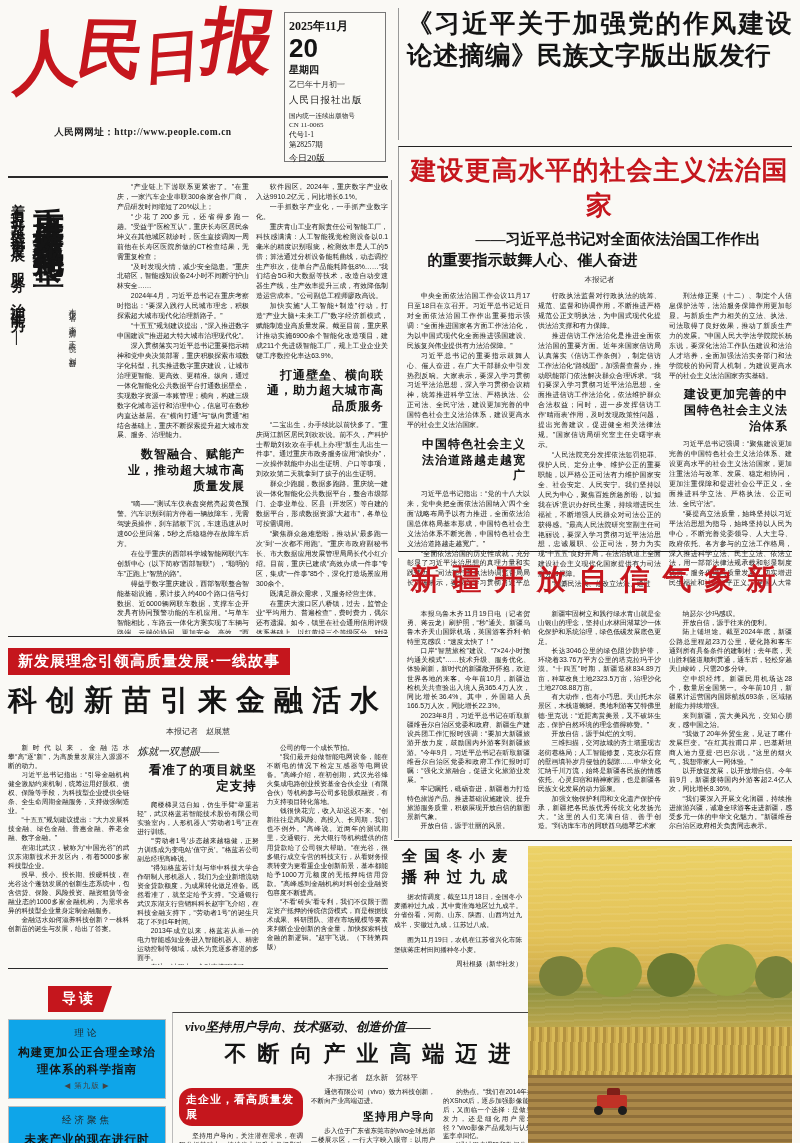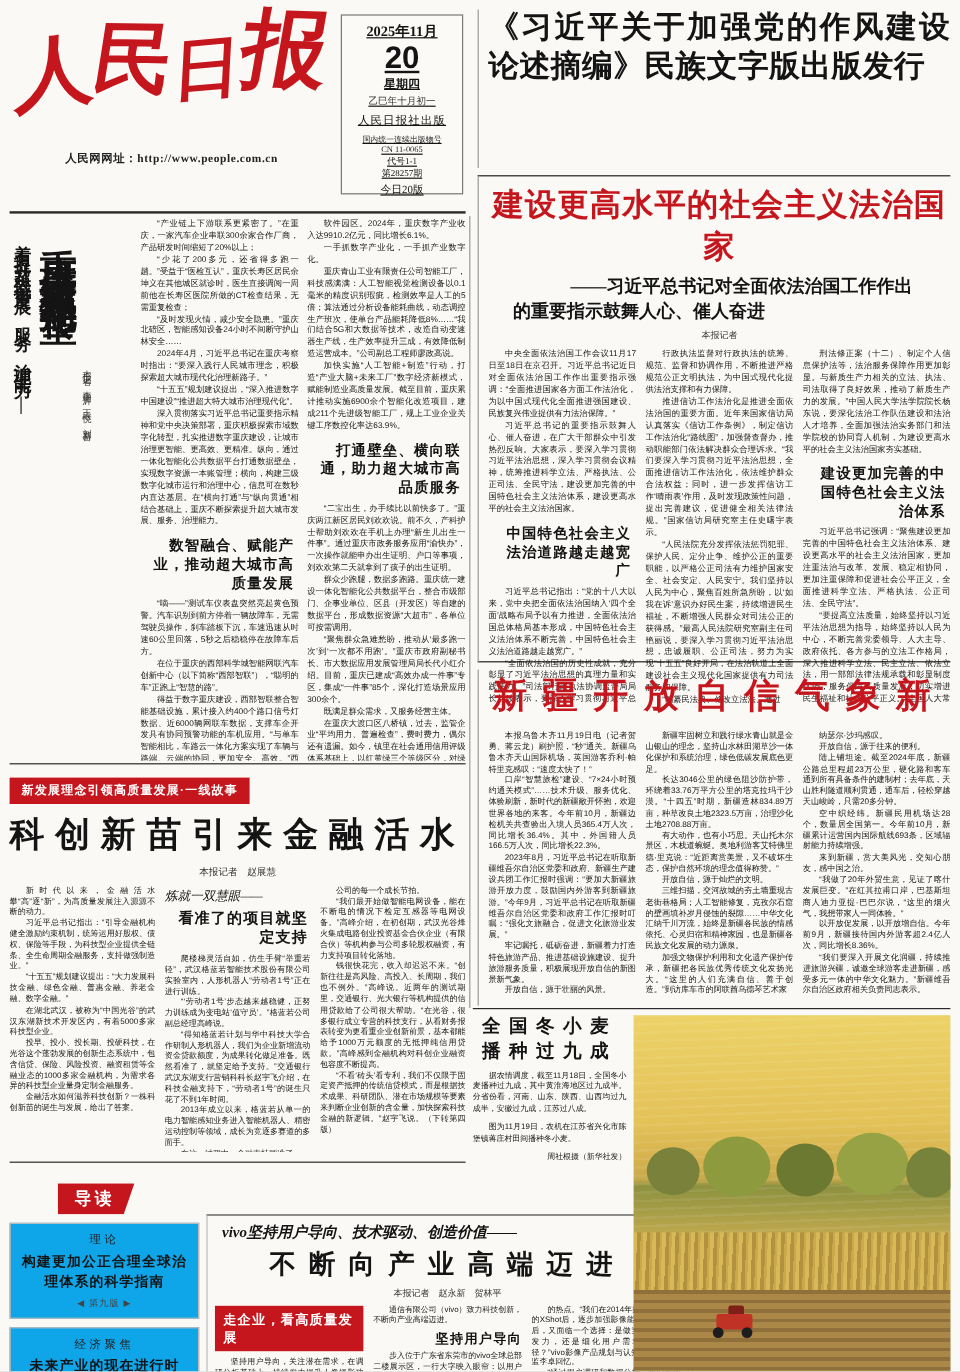--- a/index.html
+++ b/index.html
@@ -18,21 +18,21 @@
   .cal span{display:inline-block;}
   .cal span:nth-child(1){transform:rotate(-6deg) translateY(6px);}
   .cal span:nth-child(2){transform:rotate(3deg) translateY(-2px);}
   .cal span:nth-child(3){transform:rotate(-3deg) translateY(4px);font-size:56px;}
   .cal span:nth-child(4){transform:rotate(4deg) translateY(-4px);font-size:72px;}
   .latin{color:#c5161d;font-weight:bold;font-size:16px;letter-spacing:9px;text-align:center;margin-top:8px;}
   .mast-url{font-size:9.5px;font-weight:bold;color:#222;text-align:center;margin-top:14px;letter-spacing:.5px;}
 
   
   #datebox{left:284px;top:12px;width:102px;height:150px;border:1px solid #777;
-           text-align:center;padding:5px 4px;box-sizing:border-box;background:#fbfaf6;text-decoration:underline;}
+           text-align:left;padding:5px 4px;box-sizing:border-box;background:#fbfaf6;}
   #datebox .d1{font-size:12px;font-weight:bold;}
   #datebox .d2{font-size:26px;line-height:1.05;font-weight:bold;font-family:"Liberation Sans",sans-serif;}
   #datebox .d3{font-size:10px;margin-top:1px;font-weight:bold;}
   #datebox .d4{font-size:8px;margin-top:2px;color:#333;}
   #datebox .d5{font-size:9.5px;margin-top:4px;letter-spacing:1px;}
   #datebox .d6{font-size:6.6px;margin-top:5px;color:#222;}
   #datebox .d7{font-size:7px;color:#222;}
   #datebox .d8{font-size:7.5px;margin-top:1px;}
   #datebox .d9{font-size:7.5px;}
   #datebox .d10{font-size:9px;margin-top:2px;}
@@ -43,21 +43,21 @@
   #topnews .bd{font-size:7.6px;line-height:1.5;text-align:justify;margin-top:8px;text-indent:2em;color:#111;}
 
   
   .cols{display:flex;gap:8px;}
   .col{flex:1 1 0;overflow:hidden;}
   .pp{font-size:6.9px;line-height:1.44;text-align:justify;text-indent:2em;margin:0;color:#151515;}
   .sub{font-weight:bold;font-size:12px;line-height:1.3;text-align:right;margin:7px 4px 5px;
        font-family:Liberation Sans, sans-serif;letter-spacing:1px;}
   .lead{font-family:"Liberation Serif","DejaVu Serif",serif;font-size:10.5px;margin:2px 0 2px;font-style:italic;}
   .redtag{display:inline-block;background:#c5161d;color:#fff;font-weight:bold;font-size:11.5px;
-          padding:4px 9px;margin:0 0 6px;letter-spacing:1px;}
+          padding:4px 9px;margin:0 0 6px;letter-spacing:1px;border-radius:13px;}
 
   
   #law{left:398px;top:146px;width:394px;height:406px;border-top:1px solid #222;border-bottom:1px solid #222;
        padding:6px 0 0 8px;box-sizing:border-box;border-left:1px solid #999;}
   #law .hl{color:#c5161d;font-size:26px;font-weight:bold;letter-spacing:1px;text-align:center;}
   #law .subt{font-family:"Liberation Serif",serif;font-weight:bold;font-size:15px;line-height:1.4;
              width:344px;margin:6px auto 0;text-indent:3.2em;}
   #law .by{font-size:7.5px;text-align:center;margin:4px 0 6px;color:#333;}
   #law .cols{height:296px;}
 
@@ -75,21 +75,21 @@
 
   
   #xj{left:398px;top:558px;width:394px;height:280px;border-left:1px solid #999;padding-left:8px;box-sizing:border-box;}
   #xj .hl{color:#c5161d;font-size:29px;font-weight:bold;letter-spacing:13px;text-align:center;
           font-family:"Liberation Serif","DejaVu Serif",serif;margin-top:2px;}
   #xj .cols{height:222px;margin-top:9px;}
   #xj .pp{font-size:6.8px;line-height:1.36;}
 
   
   #kc{left:8px;top:642px;width:380px;height:326px;}
-  #kc .banner{display:inline-block;background:#c5161d;color:#fff;font-weight:bold;font-size:10px;
+  #kc .banner{display:inline-block;background:#c5161d;color:#fff;font-weight:bold;font-size:15px;
               padding:4px 10px;letter-spacing:1px;margin:6px 0 4px;}
   #kc .hl{font-size:29px;font-weight:bold;letter-spacing:9px;text-align:center;
           font-family:"Liberation Serif","DejaVu Serif",serif;margin-top:2px;}
   #kc .by{font-size:8px;text-align:center;margin:5px 0 6px;color:#333;}
   #kc .cols{height:222px;}
   #kc .pp{font-size:6.7px;line-height:1.35;}
   #kc .sub{font-size:12.5px;margin:3px 2px 5px;}
 
   
   #daodu{left:8px;top:972px;width:158px;height:171px;}

